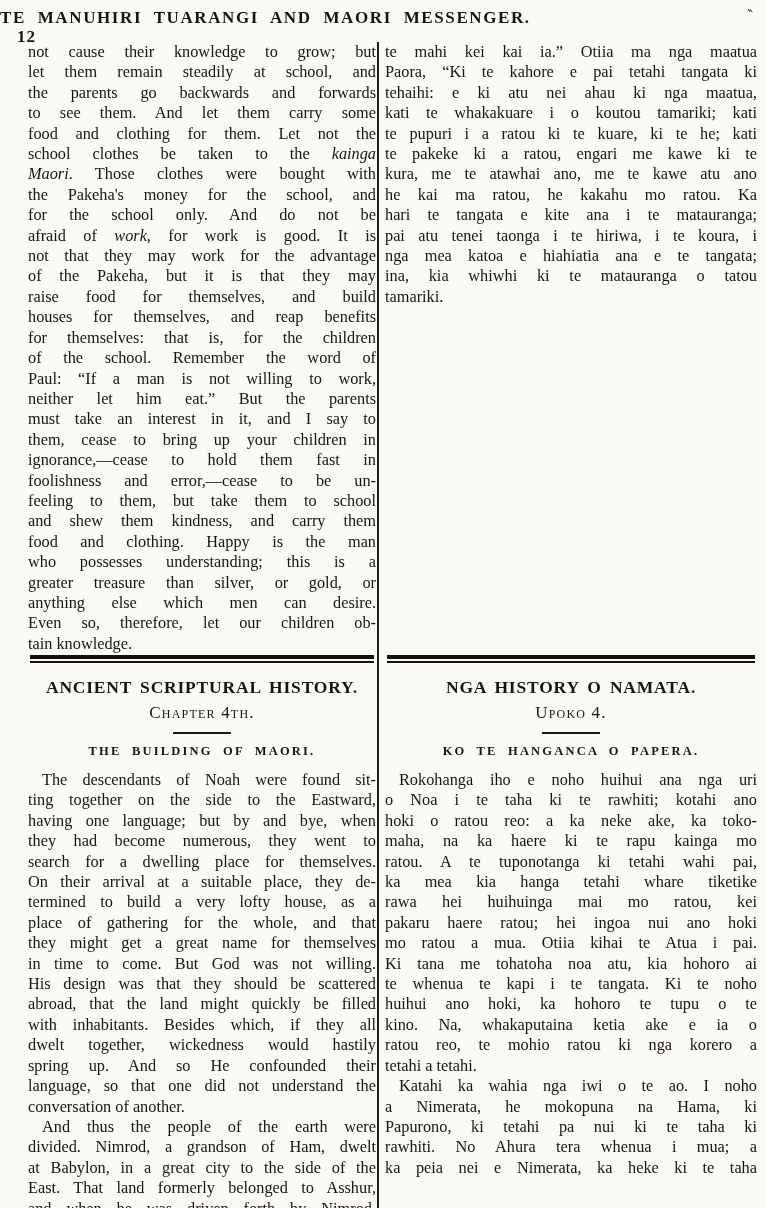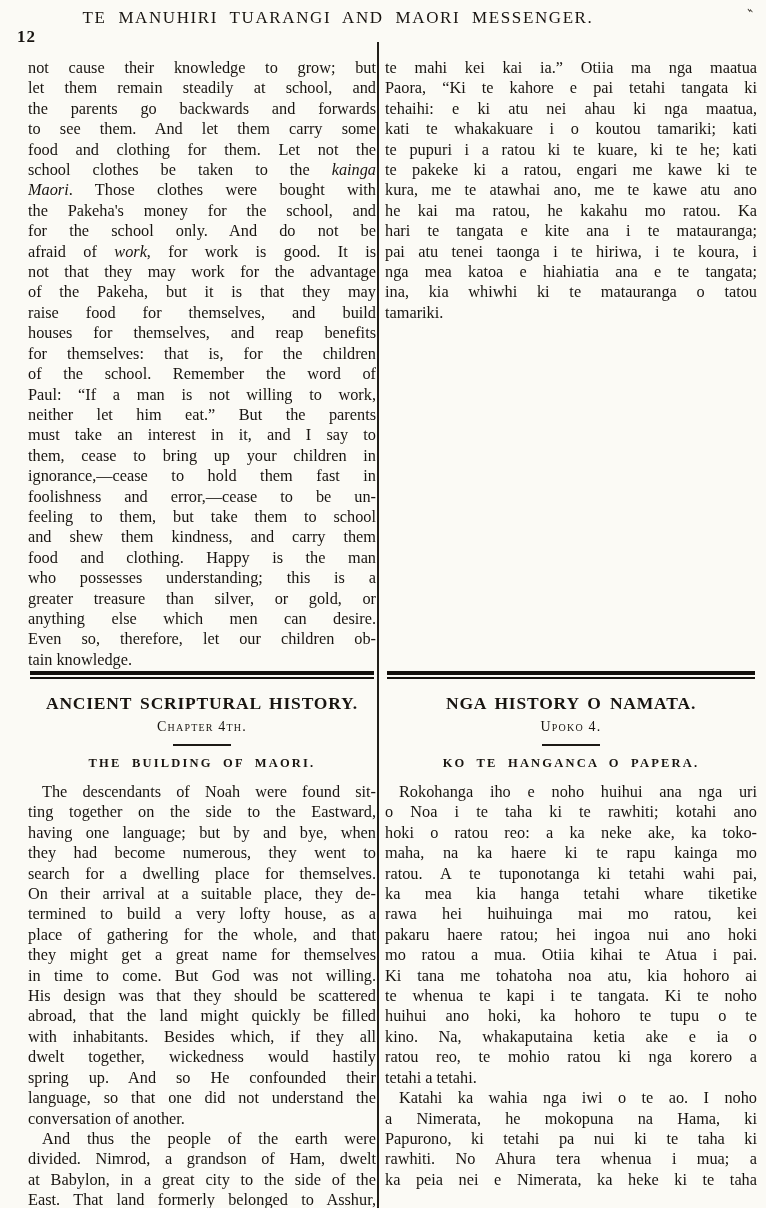--- a/index.html
+++ b/index.html
@@ -9,53 +9,53 @@
     font-family:"Liberation Serif", serif;
     -webkit-font-smoothing:antialiased;
   }
   .page{position:relative;width:766px;height:1208px;overflow:hidden;}
 
   
   .header{position:relative;height:42px;}
   .pagenum{position:absolute;left:17px;top:27px;font-size:17px;font-weight:bold;letter-spacing:1px;}
   .masthead{
     position:absolute;left:0;right:0;top:8px;
-    text-align:center;padding-right:90px;
-    font-size:17px;font-weight:normal;letter-spacing:1.6px;word-spacing:6px;
+    text-align:left;padding-right:90px;
+    font-size:17px;font-weight:bold;letter-spacing:1.6px;word-spacing:6px;
     white-space:nowrap;
   }
   .ink-mark{position:absolute;right:12px;top:4px;font-size:11px;color:#3a342c;transform:rotate(18deg);}
 
   
   .columns{display:grid;grid-template-columns:377px 389px;height:1166px;}
   .col-left{padding-left:28px;padding-right:1px;}
   .col-right{border-left:2px solid #221f1a;padding-left:6px;padding-right:9px;}
 
-  .article1{height:613px;overflow:hidden;margin-top:16px;}
+  .article1{height:613px;overflow:hidden;}
 
   .line{
     font-size:16.3px;line-height:20.4px;
     text-align:justify;text-align-last:justify;
     white-space:normal;
   }
   .line.endline{text-align-last:left;}
   .para{margin:0;}
   .para.indent .line:first-child{text-indent:14px;}
 
   
   .double-rule{
     height:2px;margin:0 2px;
     border-top:4px solid #14110d;
     border-bottom:2px solid #14110d;
   }
 
   
   .section-head{text-align:center;}
   .sec-title{font-size:17.5px;font-weight:bold;letter-spacing:0.8px;word-spacing:3px;margin-top:14px;}
-  .sec-chapter{font-size:14px;font-variant:small-caps;letter-spacing:1.2px;margin-top:5px;}
+  .sec-chapter{font-size:17px;font-variant:small-caps;letter-spacing:1.2px;margin-top:5px;}
   .sec-rule{width:58px;border-top:2px solid #1c1915;margin:9px auto 0 auto;height:0;}
   .sec-sub{font-size:12.5px;font-weight:bold;letter-spacing:2.2px;word-spacing:5px;margin-top:10px;}
 
   .body2{margin-top:11px;}
   i{font-style:italic;}
 </style>
 </head>
 <body>
 
 <div class="page">

